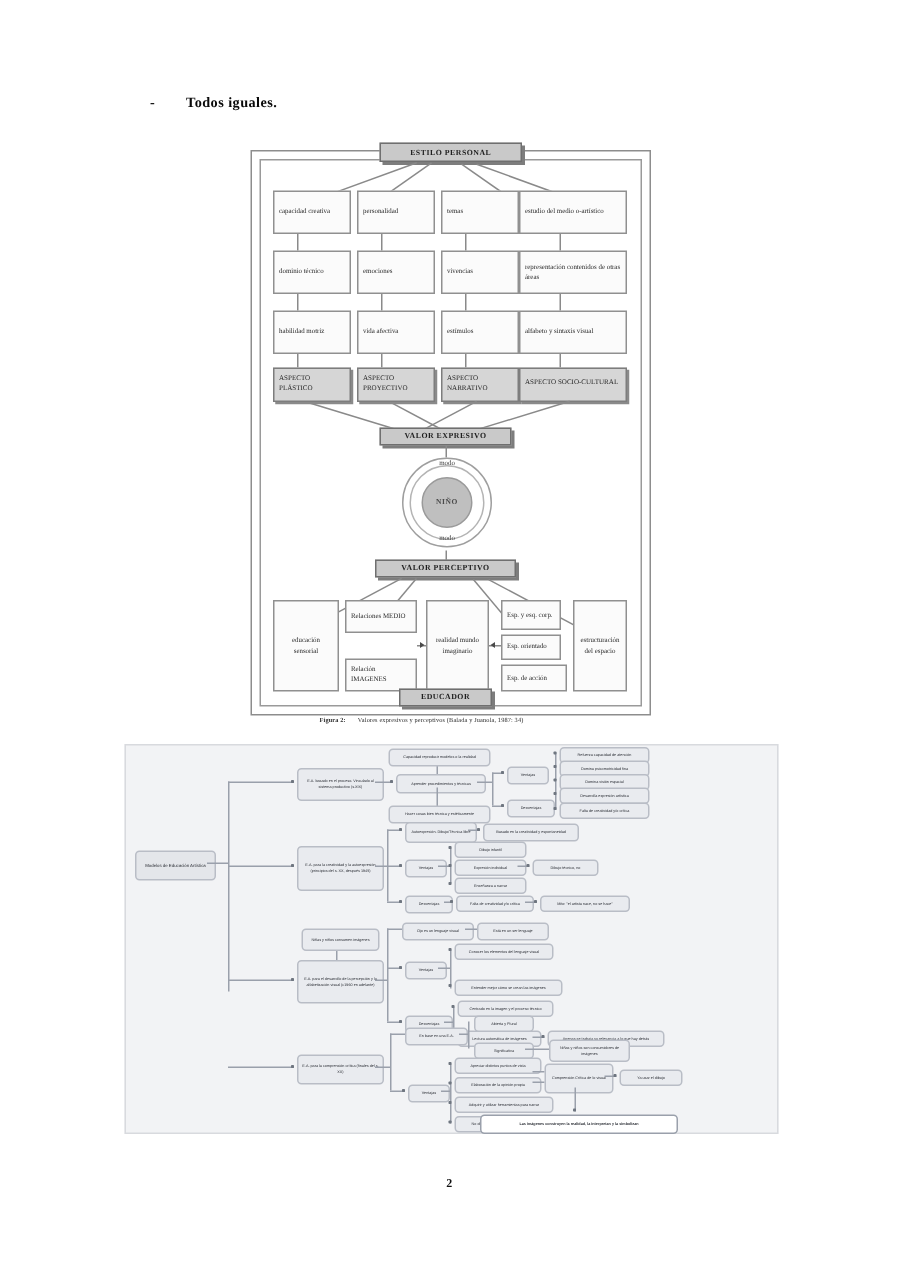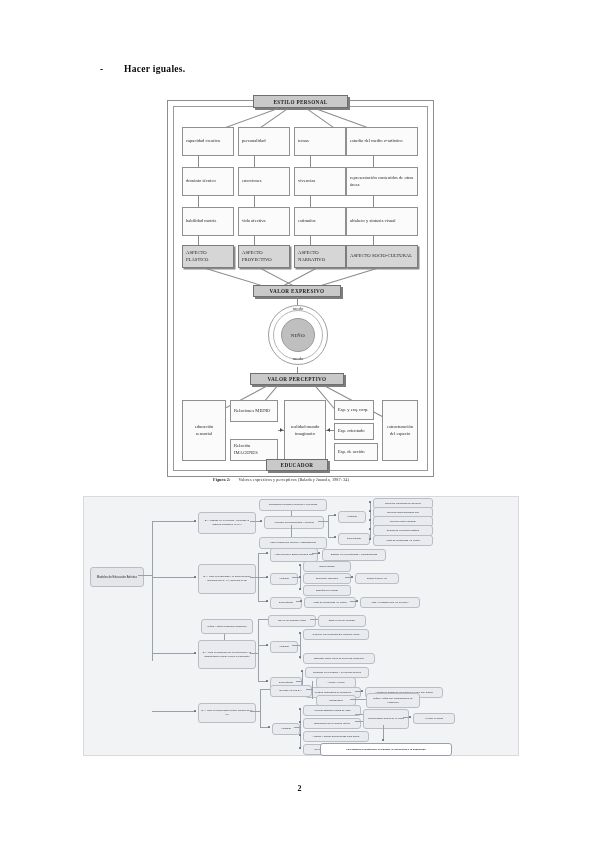--- a/index.html
+++ b/index.html
@@ -91,21 +91,21 @@
   .pagenum{position:absolute;left:0;right:0;top:784px;text-align:center;
     font-size:8px;font-weight:bold;color:#111;}
 </style>
 </head>
 <body>
 
 <div class="page">
 
   <div class="heading">
     <span class="dash">-</span>
-    <span>Hacer iguales.</span>
+    <span>Todos iguales.</span>
   </div>
 
   <div class="fig2">
     <div class="inner"></div>
 
     <div class="banner" style="left:85px;top:-6px;width:95px;height:13px;">ESTILO PERSONAL</div>
 
     <div class="diag" style="left:110px;top:8px;width:82px;transform:rotate(160deg);"></div>
     <div class="diag" style="left:120px;top:8px;width:42px;transform:rotate(145deg);"></div>
     <div class="diag" style="left:140px;top:8px;width:40px;transform:rotate(35deg);"></div>

